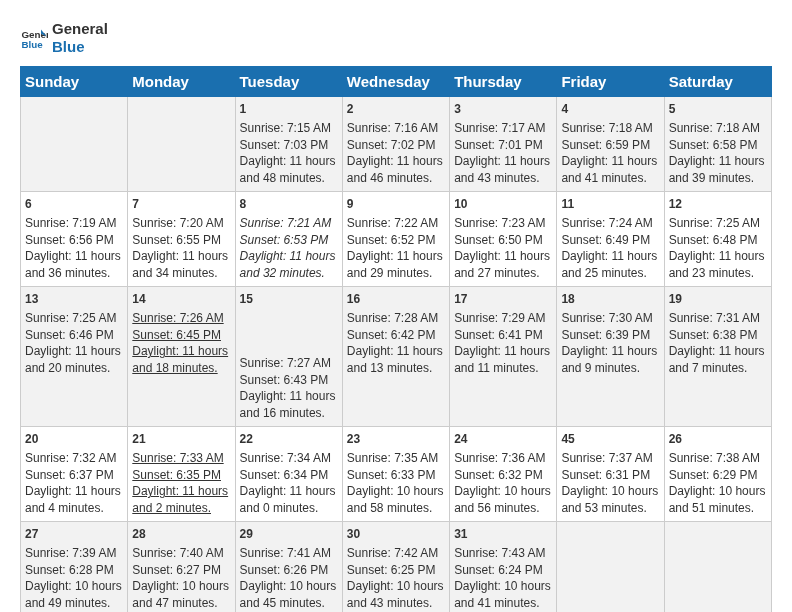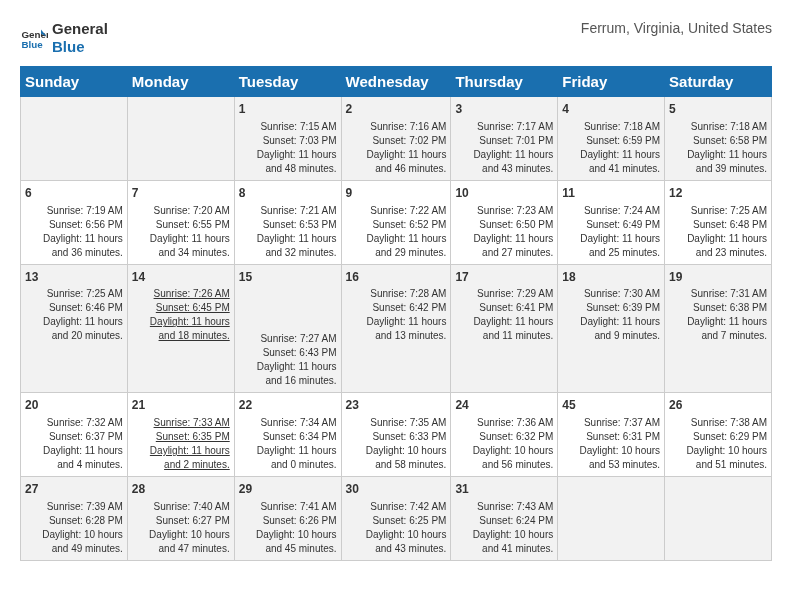--- a/index.html
+++ b/index.html
@@ -68,42 +68,40 @@
       color: #333;
       line-height: 1.4;
     }
     .day-number {
       font-weight: bold;
       font-size: 12px;
       display: block;
       margin-bottom: 2px;
     }
     .day-info {
-      font-size: 10px;
+      font-size: 12px;
       color: #333;
-      text-align: right;
     }
   </style>
 </head>
 <body>
 
 <div class="header">
   <div class="logo">
     <svg class="logo-icon" viewBox="0 0 40 40" xmlns="http://www.w3.org/2000/svg">
       <text x="2" y="20" font-size="14" font-weight="bold" fill="#333" font-family="Arial">General</text>
       <text x="2" y="34" font-size="14" font-weight="bold" fill="#1a6faf" font-family="Arial">Blue</text>
       <polygon points="30,8 38,18 30,14" fill="#1a6faf"></polygon>
     </svg>
     <div>
       <div style="font-size:15px; font-weight:bold; color:#333; line-height:1.2;">General</div>
       <div style="font-size:15px; font-weight:bold; color:#1a6faf; line-height:1.2;">Blue</div>
     </div>
   </div>
   <div class="title-section">
-    <div class="subtitle">Ferrum, Virginia, United States</div>
   </div>
 </div>
 
 <table>
   <thead>
     <tr>
     <th>Sunday</th>
         <th>Monday</th>
         <th>Tuesday</th>
         <th>Wednesday</th>
@@ -162,21 +160,21 @@
         </td>
         <td>
           <span class="day-number">7</span>
           <div class="day-info" style="white-space: pre-line;">Sunrise: 7:20 AM
 Sunset: 6:55 PM
 Daylight: 11 hours
 and 34 minutes.</div>
         </td>
         <td>
           <span class="day-number">8</span>
-          <div class="day-info" style="white-space: pre-line;">Sunrise: 7:21 AM
+          <div class="day-info" style="white-space: pre-line; font-style: italic;">Sunrise: 7:21 AM
 Sunset: 6:53 PM
 Daylight: 11 hours
 and 32 minutes.</div>
         </td>
         <td>
           <span class="day-number">9</span>
           <div class="day-info" style="white-space: pre-line;">Sunrise: 7:22 AM
 Sunset: 6:52 PM
 Daylight: 11 hours
 and 29 minutes.</div>

